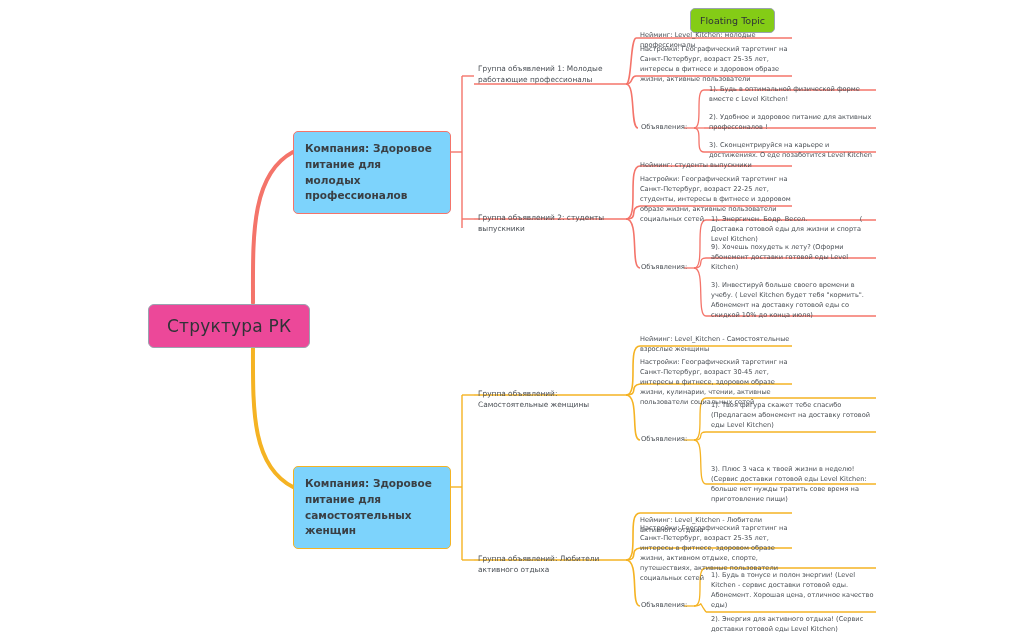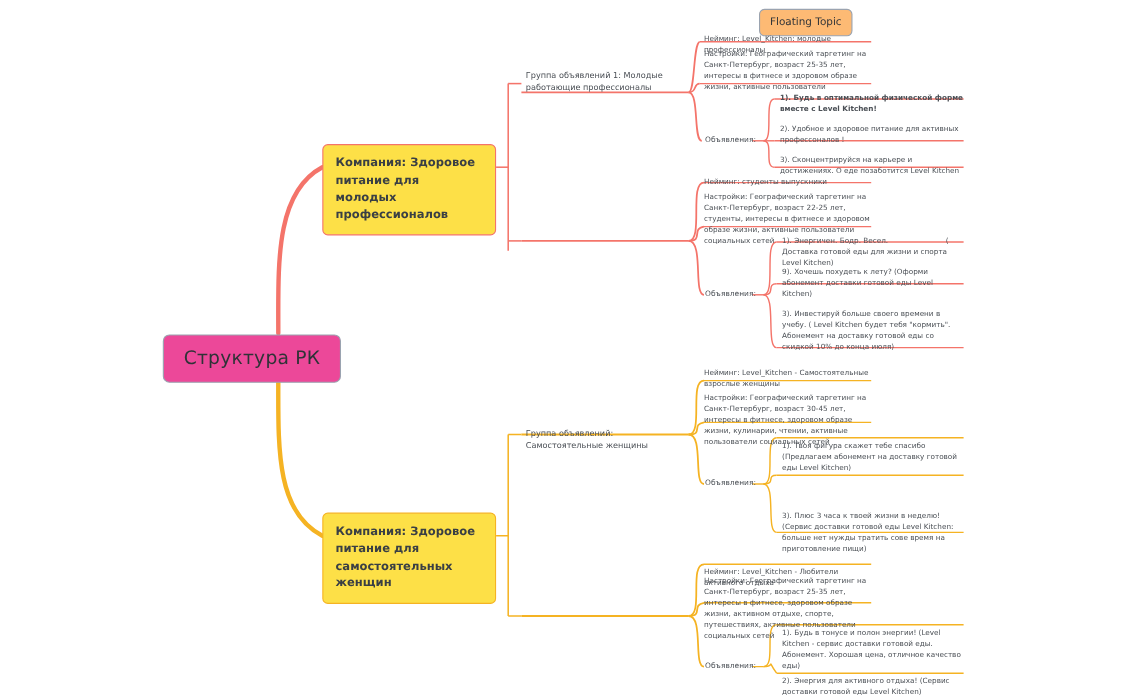--- a/index.html
+++ b/index.html
@@ -40,31 +40,31 @@
     font-size: 17px;
     color: #2f3337;
     padding: 11px 18px;
     letter-spacing: .2px;
     white-space: nowrap;
   }
   
   .floating {
     border: 1px solid #9aa3b0;
     border-radius: 5px;
-    background: #fdba74;
+    background: #84cc16;
     font-size: 9.5px;
     color: #2f3337;
     padding: 6px 9px;
     white-space: nowrap;
   }
   
   .company {
     border: 1px solid;
     border-radius: 5px;
-    background: #fde047;
+    background: #7dd3fc;
     font-size: 10.5px;
     line-height: 1.5;
     padding: 9px 11px;
     font-weight: 600;
     color: #3a3f44;
   }
   .company.red { border-color: #f4746a; }
   .company.yellow { border-color: #f5b323; }
 
   
@@ -172,37 +172,39 @@
   <div class="node floating" style="left:690px; top:8px;">Floating Topic</div>
 
   <div class="node company red" style="left:293px; top:131px; width:158px;">Компания: Здоровое питание для молодых профессионалов</div>
 
   <div class="node company yellow" style="left:293px; top:466px; width:158px;">Компания: Здоровое питание для самостоятельных женщин</div>
 
   <div class="node grouplabel" style="left:476px; top:62px; width:150px;">Группа объявлений 1: Молодые работающие профессионалы</div>
   <div class="node leaf" style="left:638px; top:28px; width:160px;">Нейминг: Level_Kitchen: молодые профессионалы</div>
   <div class="node leaf" style="left:638px; top:42px; width:158px;">Настройки: Географический таргетинг на Санкт-Петербург, возраст 25-35 лет, интересы в фитнесе и здоровом образе жизни, активные пользователи</div>
   <div class="node leaf small-label" style="left:639px; top:120px;">Объявления:</div>
-  <div class="node leaf" style="left:707px; top:82px; width:170px;font-weight:bold;">1). Будь в оптимальной физической форме вместе с Level Kitchen!</div>
+  <div class="node leaf" style="left:707px; top:82px; width:170px;">1). Будь в оптимальной физической форме вместе с Level Kitchen!</div>
   <div class="node leaf" style="left:707px; top:110px; width:170px;">2). Удобное и здоровое питание для активных профессоналов !</div>
   <div class="node leaf" style="left:707px; top:138px; width:170px;">3). Сконцентрируйся на карьере и достижениях. О еде позаботится Level Kitchen</div>
 
+  <div class="node grouplabel" style="left:476px; top:211px; width:152px;">Группа объявлений 2: студенты выпускники</div>
   <div class="node leaf" style="left:638px; top:158px; width:160px;">Нейминг: студенты выпускники</div>
   <div class="node leaf" style="left:638px; top:172px; width:158px;">Настройки: Географический таргетинг на Санкт-Петербург, возраст 22-25 лет, студенты, интересы в фитнесе и здоровом образе жизни, активные пользователи социальных сетей</div>
   <div class="node leaf small-label" style="left:639px; top:260px;">Объявления:</div>
   <div class="node leaf nowrapish" style="left:709px; top:212px; width:168px;">1). Энергичен. Бодр. Весел.                         ( Доставка готовой еды для жизни и спорта Level Kitchen)</div>
   <div class="node leaf" style="left:709px; top:240px; width:168px;">9). Хочешь похудеть к лету? (Оформи абонемент доставки готовой еды Level Kitchen)</div>
   <div class="node leaf" style="left:709px; top:278px; width:168px;">3). Инвестируй больше своего времени в учебу. ( Level Kitchen будет тебя "кормить". Абонемент на доставку готовой еды со скидкой 10% до конца июля)</div>
 
   <div class="node grouplabel" style="left:476px; top:387px; width:152px;">Группа объявлений: Самостоятельные женщины</div>
   <div class="node leaf" style="left:638px; top:332px; width:158px;">Нейминг: Level_Kitchen - Самостоятельные взрослые женщины</div>
   <div class="node leaf" style="left:638px; top:355px; width:158px;">Настройки: Географический таргетинг на Санкт-Петербург, возраст 30-45 лет, интересы в фитнесе, здоровом образе жизни, кулинарии, чтении, активные пользователи социальных сетей</div>
   <div class="node leaf small-label" style="left:639px; top:432px;">Объявления:</div>
   <div class="node leaf" style="left:709px; top:398px; width:168px;">1). Твоя фигура скажет тебе спасибо (Предлагаем абонемент на доставку готовой еды Level Kitchen)</div>
   <div class="node leaf" style="left:709px; top:462px; width:168px;">3). Плюс 3 часа к твоей жизни в неделю! (Сервис доставки готовой еды Level Kitchen: больше нет нужды тратить сове время на приготовление пищи)</div>
 
+  <div class="node grouplabel" style="left:476px; top:552px; width:152px;">Группа объявлений: Любители активного отдыха</div>
   <div class="node leaf" style="left:638px; top:513px; width:158px;">Нейминг: Level_Kitchen - Любители активного отдыха</div>
   <div class="node leaf" style="left:638px; top:521px; width:158px;">Настройки: Географический таргетинг на Санкт-Петербург, возраст 25-35 лет, интересы в фитнесе, здоровом образе жизни, активном отдыхе, спорте, путешествиях, активные пользователи социальных сетей</div>
   <div class="node leaf small-label" style="left:639px; top:598px;">Объявления:</div>
   <div class="node leaf" style="left:709px; top:568px; width:168px;">1). Будь в тонусе и полон энергии! (Level Kitchen - сервис доставки готовой еды. Абонемент. Хорошая цена, отличное качество еды)</div>
   <div class="node leaf" style="left:709px; top:612px; width:168px;">2). Энергия для активного отдыха! (Сервис доставки готовой еды Level Kitchen)</div>
 
 </div>
 
 </body></html>

